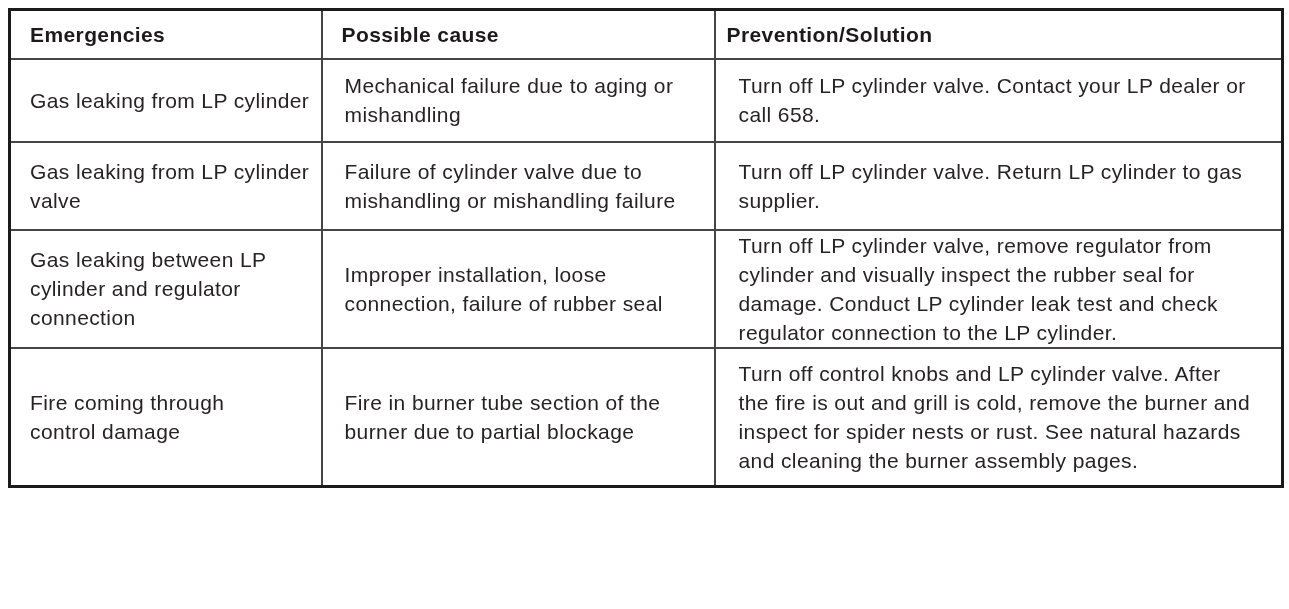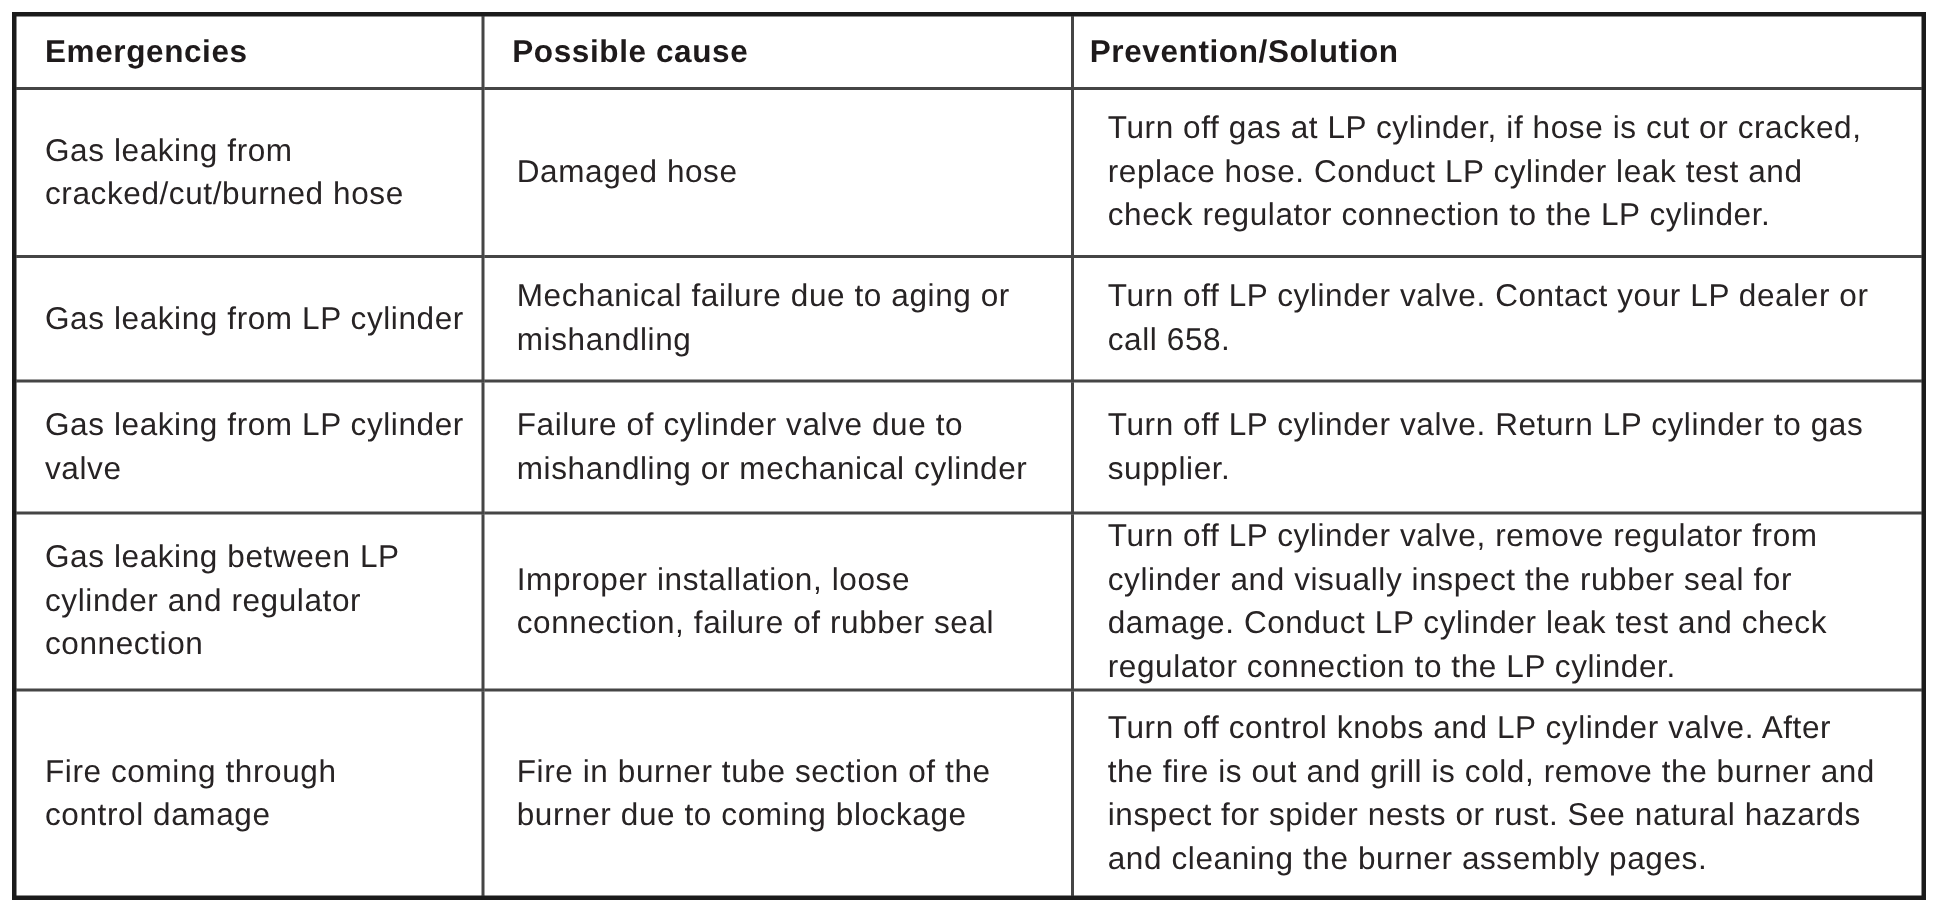--- a/index.html
+++ b/index.html
@@ -72,59 +72,51 @@
       <col class="c3">
     </colgroup>
     <thead>
       <tr class="header-row">
         <th>Emergencies</th>
         <th>Possible cause</th>
         <th>Prevention/Solution</th>
       </tr>
     </thead>
     <tbody>
-      <tr class="row-0">
-        <td>Gas leaking from
-cracked/cut/burned hose</td>
-        <td>Damaged hose</td>
-        <td>Turn off gas at LP cylinder, if hose is cut or cracked,
-replace hose. Conduct LP cylinder leak test and
-check regulator connection to the LP cylinder.</td>
-      </tr>
       <tr class="row-1">
         <td>Gas leaking from LP cylinder</td>
         <td>Mechanical failure due to aging or
 mishandling</td>
         <td>Turn off LP cylinder valve. Contact your LP dealer or
 call 658.</td>
       </tr>
       <tr class="row-2">
         <td>Gas leaking from LP cylinder
 valve</td>
         <td>Failure of cylinder valve due to
-mishandling or mechanical cylinder</td>
+mishandling or mishandling failure</td>
         <td>Turn off LP cylinder valve. Return LP cylinder to gas
 supplier.</td>
       </tr>
       <tr class="row-3">
         <td>Gas leaking between LP
 cylinder and regulator
 connection</td>
         <td>Improper installation, loose
 connection, failure of rubber seal</td>
         <td>Turn off LP cylinder valve, remove regulator from
 cylinder and visually inspect the rubber seal for
 damage. Conduct LP cylinder leak test and check
 regulator connection to the LP cylinder.</td>
       </tr>
       <tr class="row-4">
         <td>Fire coming through
 control damage</td>
         <td>Fire in burner tube section of the
-burner due to coming blockage</td>
+burner due to partial blockage</td>
         <td>Turn off control knobs and LP cylinder valve. After
 the fire is out and grill is cold, remove the burner and
 inspect for spider nests or rust. See natural hazards
 and cleaning the burner assembly pages.</td>
       </tr>
     </tbody>
   </table>
 </div>
 
 </body></html>

